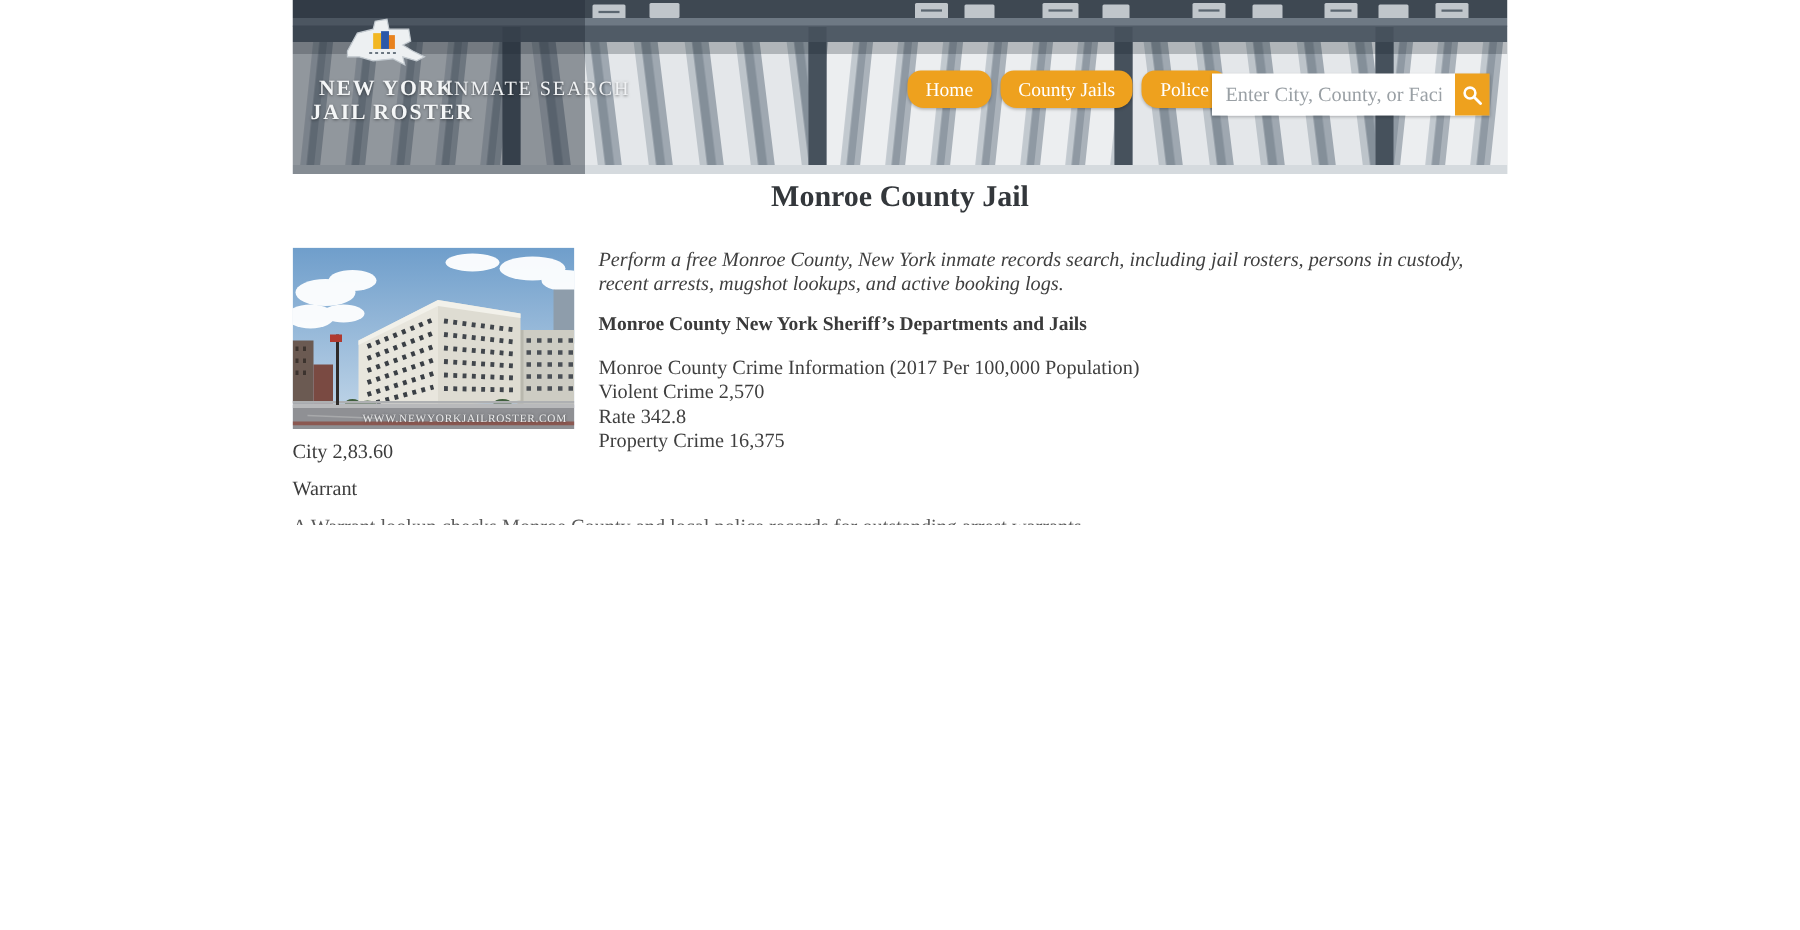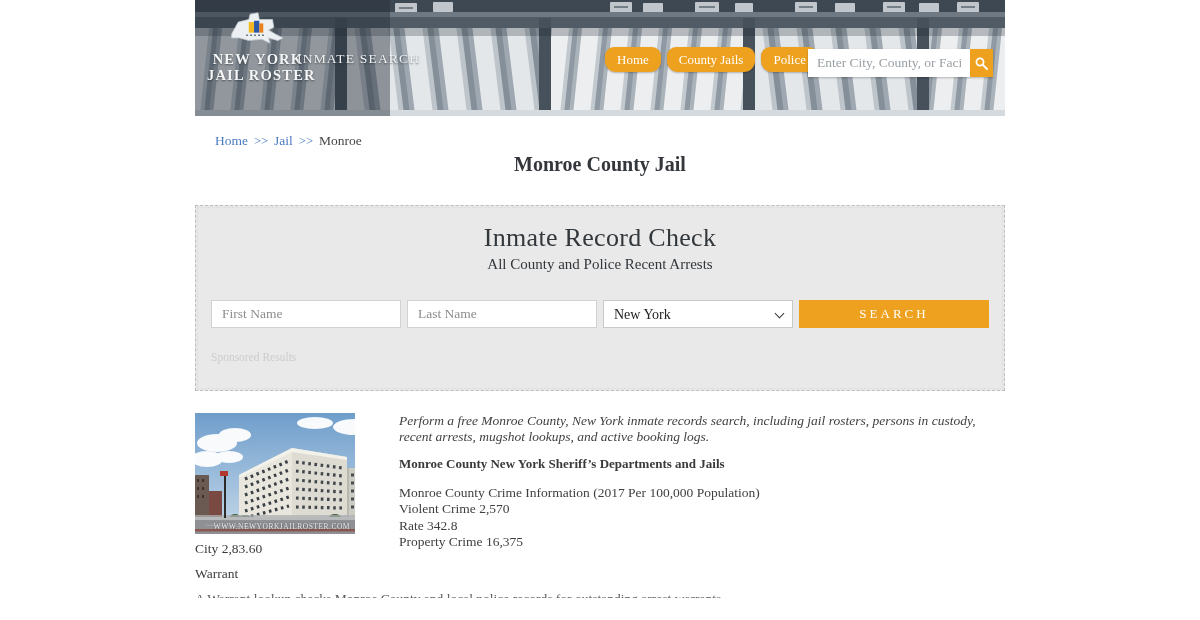--- a/index.html
+++ b/index.html
@@ -56,21 +56,21 @@
   .chev { position:absolute; right:10px; top:10px; width:7px; height:7px;
     border-right:1.6px solid #3a3a3a; border-bottom:1.6px solid #3a3a3a;
     transform:rotate(45deg); pointer-events:none; }
   .rc-search-btn { width:190px; height:28px; background:#EEA11E; border:none; color:#fff;
     font-family:inherit; font-size:13px; letter-spacing:3px; cursor:pointer; }
   .sponsored { margin-top:23px; font-size:11.5px; color:#cdcdcd; }
 
   
   .content-row { margin-top:22px; display:flex; align-items:flex-start; }
   .jail-figure { width:188px; flex:0 0 188px; }
-  .jail-photo { position:relative; width:160px; height:121px; overflow:hidden; }
+  .jail-photo { position:relative; width:188px; height:121px; overflow:hidden; }
   .jail-photo svg { display:block; }
   .watermark { position:absolute; right:5px; bottom:3px; font-size:7.5px; color:rgba(255,255,255,.85);
     letter-spacing:.5px; text-shadow:0 0 2px rgba(0,0,0,.5); }
   .rate-caption { margin-top:7px; font-size:13.5px; color:#3c3c3c; }
   .content-text { flex:1; margin-left:16px; color:#3f3f3f; font-size:13.5px; line-height:1.2; }
   .content-text p.intro { margin-bottom:11px;font-style:italic; }
   .content-text h3 { font-size:13px; font-weight:700; color:#3a3a3a; margin-bottom:13px; }
   .crime-line { line-height:1.22; }
   .warrants { margin-top:9px; font-size:13.5px; color:#3c3c3c; }
   .partial-line { margin-top:9px; font-size:13.5px; color:#5a5a5a; height:7px; overflow:hidden; }
@@ -169,42 +169,23 @@
       <input type="text" placeholder="Enter City, County, or Facility" style="">
       <button class="hero-search-btn">
         <svg width="13" height="13" viewBox="0 0 13 13">
           <circle cx="5" cy="5" r="3.6" fill="none" stroke="#ffffff" stroke-width="1.7"></circle>
           <line x1="8" y1="8" x2="12" y2="12" stroke="#ffffff" stroke-width="1.9" stroke-linecap="round"></line>
         </svg>
       </button>
     </div>
   </div>
 
-  <div class="breadcrumb">
-    <a href="#">Home</a><span class="sep">&gt;&gt;</span><a href="#">Jail</a><span class="sep">&gt;&gt;</span><span class="current">Monroe</span>
-  </div>
 
   <h1 class="page-title">Monroe County Jail</h1>
 
-  <div class="record-box">
-    <div class="rc-title">Inmate Record Check</div>
-    <div class="rc-sub">All County and Police Recent Arrests</div>
-    <div class="rc-form">
-      <input class="field" type="text" placeholder="First Name" style="">
-      <input class="field" type="text" placeholder="Last Name" style="">
-      <span class="select-wrap">
-        <select>
-          <option>New York</option>
-        </select>
-        <span class="chev"></span>
-      </span>
-      <button class="rc-search-btn">SEARCH</button>
-    </div>
-    <div class="sponsored">Sponsored Results</div>
-  </div>
 
   <div class="content-row">
     <div class="jail-figure">
       <div class="jail-photo">
         <svg width="188" height="121" viewBox="0 0 188 121">
           <defs>
             <linearGradient id="sky" x1="0" y1="0" x2="0" y2="1">
               <stop offset="0" stop-color="#6f9ecb"></stop>
                 <stop offset="1" stop-color="#c6d9ea"></stop>
             </linearGradient>

